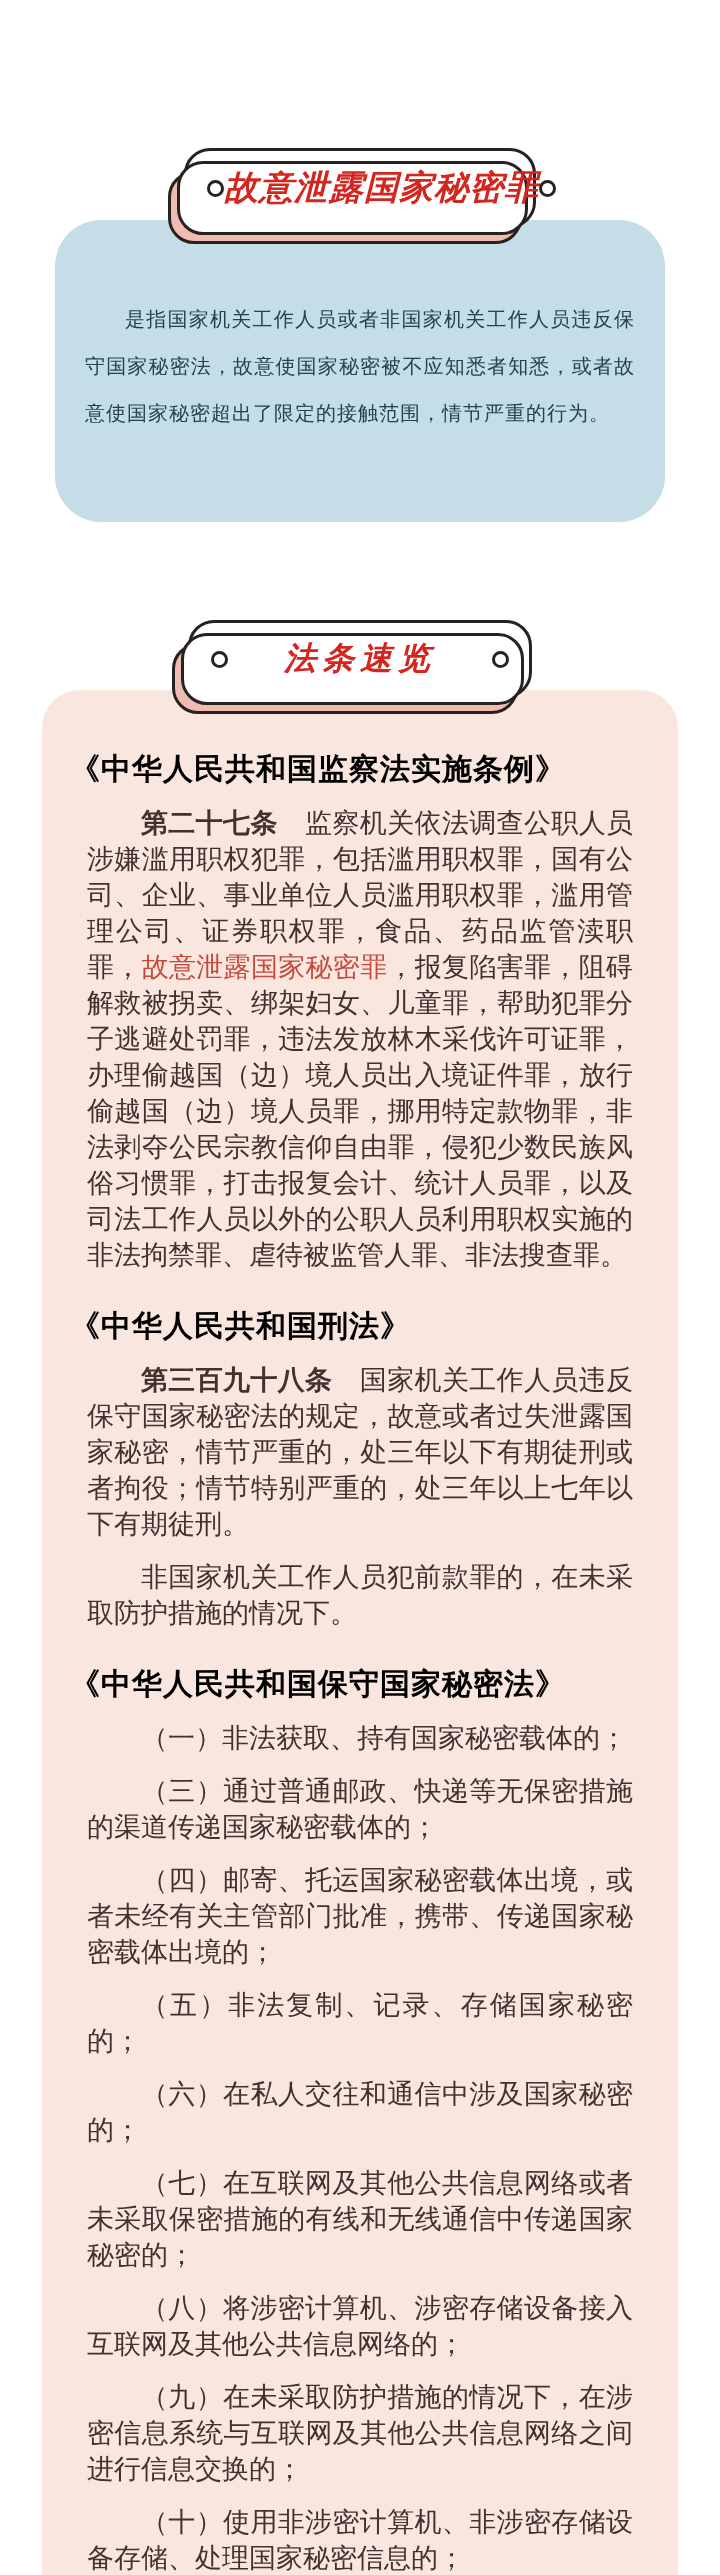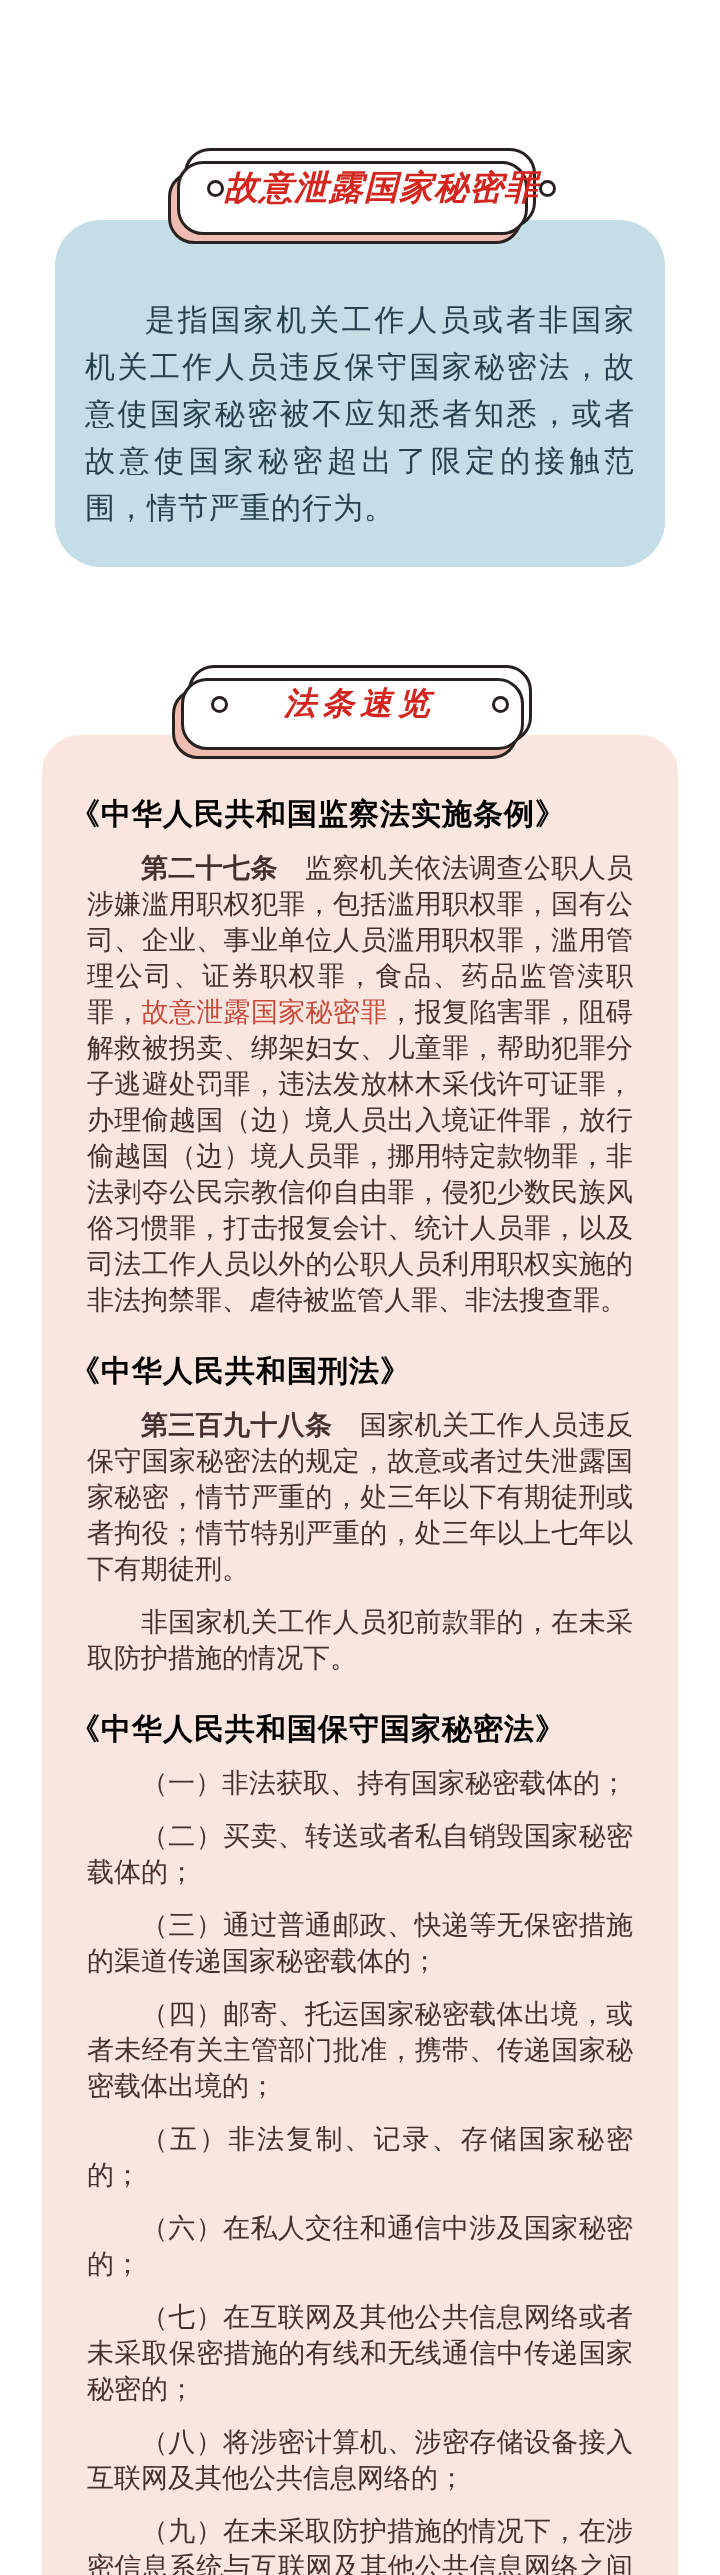--- a/index.html
+++ b/index.html
@@ -39,21 +39,21 @@
     border-radius:50%;background:#ffffff;
   }
 
   
   .definition-box{
     position:relative;z-index:1;margin:-8px auto 0;box-sizing:border-box;
     width:610px;min-height:302px;background:#c4dde6;border-radius:46px;
     padding:76px 30px 36px;
   }
   .def-text{
-    margin:0;color:#25414f;font-size:30px;line-height:47px;
+    margin:0;color:#25414f;font-size:20px;line-height:47px;
     text-indent:2em;text-align:justify;letter-spacing:1px;
   }
 
   
   .law-box{
     position:relative;z-index:1;margin:-8px auto 0;box-sizing:border-box;
     width:636px;background:#f9e6df;border-radius:38px;
     padding:60px 28px 50px;
   }
   .law-heading{
@@ -95,21 +95,20 @@
     <h2 class="law-heading">《中华人民共和国监察法实施条例》</h2>
     <p class="para"><b class="article">第二十七条</b><span>　监察机关依法调查公职人员涉嫌滥用职权犯罪，包括滥用职权罪，国有公司、企业、事业单位人员滥用职权罪，滥用管理公司、证券职权罪，食品、药品监管渎职罪，</span><span class="hl">故意泄露国家秘密罪</span><span>，报复陷害罪，阻碍解救被拐卖、绑架妇女、儿童罪，帮助犯罪分子逃避处罚罪，违法发放林木采伐许可证罪，办理偷越国（边）境人员出入境证件罪，放行偷越国（边）境人员罪，挪用特定款物罪，非法剥夺公民宗教信仰自由罪，侵犯少数民族风俗习惯罪，打击报复会计、统计人员罪，以及司法工作人员以外的公职人员利用职权实施的非法拘禁罪、虐待被监管人罪、非法搜查罪。</span></p>
 
     <h2 class="law-heading">《中华人民共和国刑法》</h2>
     <p class="para"><b class="article">第三百九十八条</b><span>　国家机关工作人员违反保守国家秘密法的规定，故意或者过失泄露国家秘密，情节严重的，处三年以下有期徒刑或者拘役；情节特别严重的，处三年以上七年以下有期徒刑。</span></p>
     <p class="para">非国家机关工作人员犯前款罪的，在未采取防护措施的情况下。</p>
 
     <h2 class="law-heading">《中华人民共和国保守国家秘密法》</h2>
 
     <p class="para">（一）非法获取、持有国家秘密载体的；</p>
-    <p class="para">（二）买卖、转送或者私自销毁国家秘密载体的；</p>
     <p class="para">（三）通过普通邮政、快递等无保密措施的渠道传递国家秘密载体的；</p>
     <p class="para">（四）邮寄、托运国家秘密载体出境，或者未经有关主管部门批准，携带、传递国家秘密载体出境的；</p>
     <p class="para">（五）非法复制、记录、存储国家秘密的；</p>
     <p class="para">（六）在私人交往和通信中涉及国家秘密的；</p>
     <p class="para">（七）在互联网及其他公共信息网络或者未采取保密措施的有线和无线通信中传递国家秘密的；</p>
     <p class="para">（八）将涉密计算机、涉密存储设备接入互联网及其他公共信息网络的；</p>
     <p class="para">（九）在未采取防护措施的情况下，在涉密信息系统与互联网及其他公共信息网络之间进行信息交换的；</p>
     <p class="para">（十）使用非涉密计算机、非涉密存储设备存储、处理国家秘密信息的；</p>
 
   </section>

